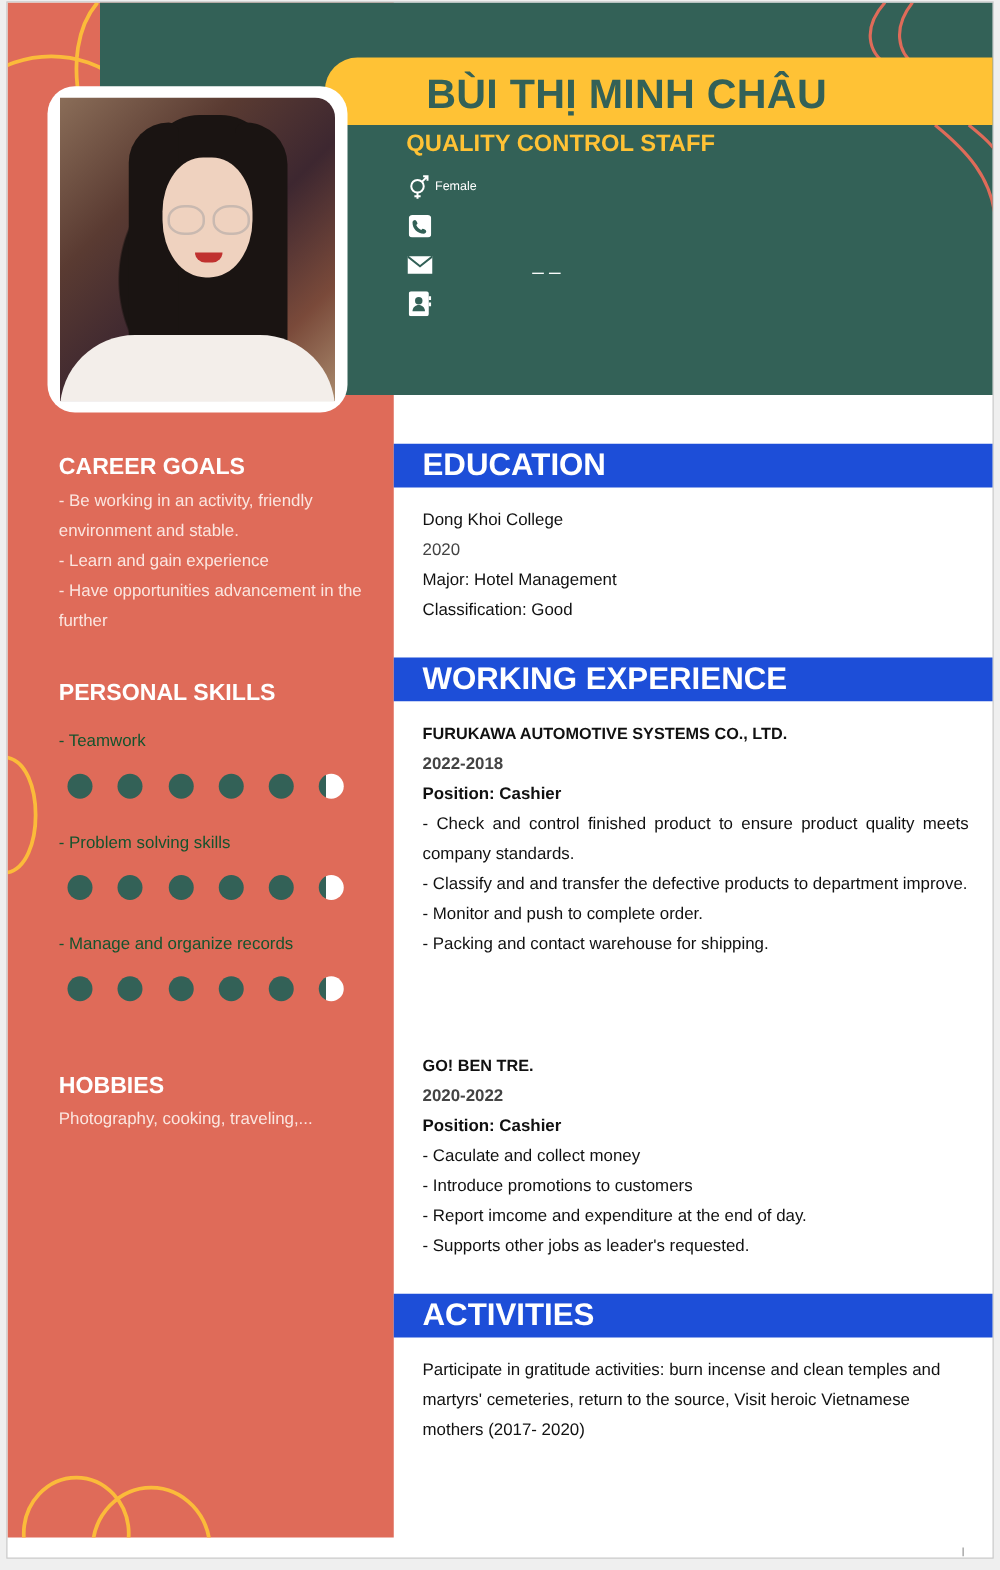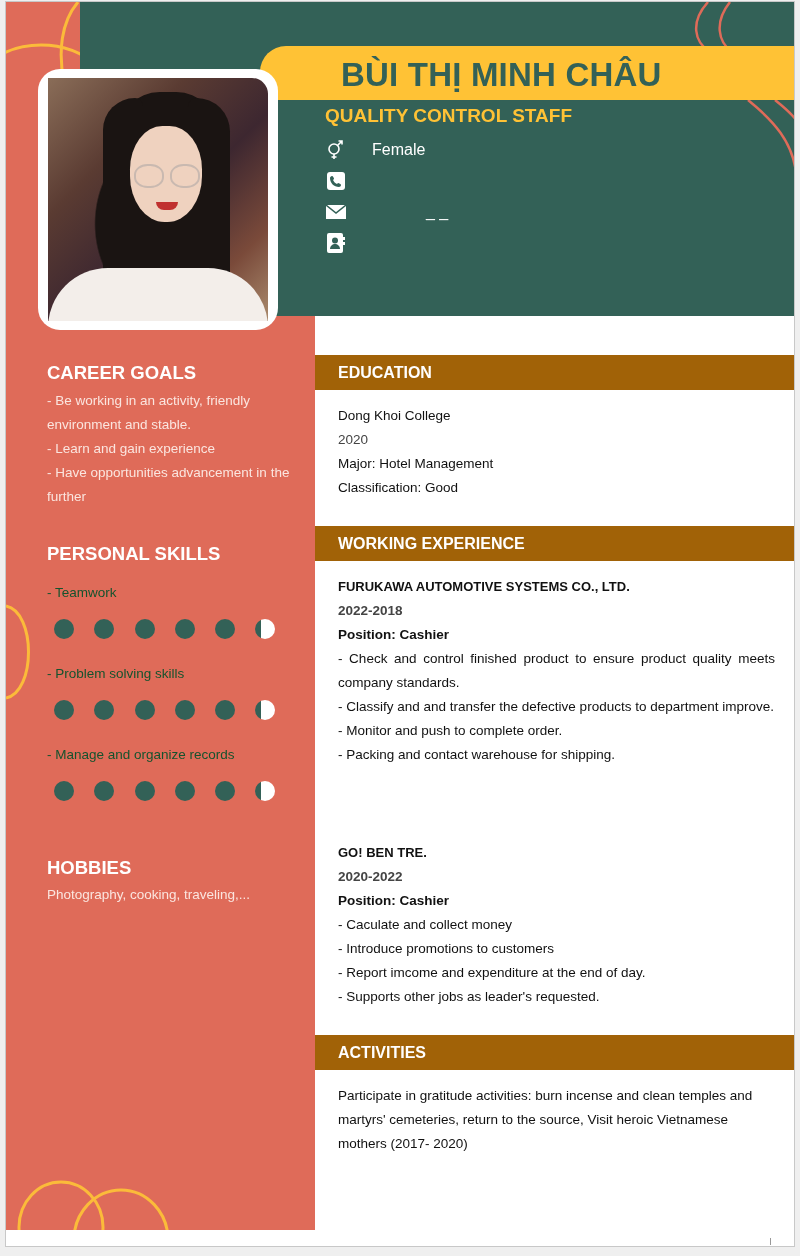--- a/index.html
+++ b/index.html
@@ -26,21 +26,21 @@
       position: absolute; left: 315px; top: 54px; font-size: 33px; font-weight: bold;
       color: #336157; letter-spacing: 0.2px; white-space: nowrap; margin-left: 20px;
     }
     .job-title {
       position: absolute; left: 319px; top: 103px; font-size: 19px; font-weight: bold;
       color: #ffc235; white-space: nowrap;
     }
     .contact-list { position: absolute; left: 320px; top: 132px; }
     .contact-row { position: relative; height: 31px; display: flex; align-items: center; }
     .contact-row .ic { width: 20px; height: 20px; display: inline-flex; align-items: center; justify-content: center; color: #fff; }
-    .contact-row .tx { margin-left: 26px; color: #fff; font-size: 16px; white-space: nowrap; }
+    .contact-row .tx { margin-left: 2px; color: #fff; font-size: 10px; white-space: nowrap; }
 
     .photo-frame {
       position: absolute; left: 32px; top: 67px; width: 240px; height: 261px;
       background: #fff; border-radius: 22px;
     }
     .photo {
       position: absolute; left: 10px; top: 9px; width: 220px; height: 243px;
       border-radius: 0 16px 0 0; overflow: hidden;
       background: radial-gradient(ellipse at 50% 40%, #e9c7b4 0 18%, transparent 19%),
                   radial-gradient(ellipse at 50% 60%, #1a1412 0 40%, transparent 41%),
@@ -63,22 +63,22 @@
     .left-section { position: absolute; left: 41px; width: 250px; }
     .left-h { color: #fff; font-size: 18.5px; font-weight: bold; }
     .left-text { color: #fbe5df; font-size: 13.5px; line-height: 24px; }
     .skill { position: absolute; left: 41px; }
     .skill-label { color: #14532d; font-size: 13.5px; }
     .dots { position: absolute; display: flex; gap: 0; }
     .dot { width: 20px; height: 20px; border-radius: 50%; background: #336157; margin-right: 20.3px; }
     .dot.half { background: linear-gradient(90deg, #336157 0 30%, #fff 30% 100%); }
 
     .section-bar {
-      position: absolute; left: 309px; width: 481px; height: 35px; background: #a16207;
-      color: #fff; font-size: 16px; font-weight: bold; padding-left: 23px; line-height: 35px;
+      position: absolute; left: 309px; width: 481px; height: 35px; background: #1d4ed8;
+      color: #fff; font-size: 25px; font-weight: bold; padding-left: 23px; line-height: 35px;
     }
     .right-block { position: absolute; left: 332px; width: 437px; color: #111; font-size: 13.5px; line-height: 24px; }
     .muted { color: #444; }
     .bold { font-weight: bold; }
     .just { text-align: justify; }
     .cursor-mark { position: absolute; left: 764px; top: 1236px; width: 1px; height: 7px; background: #999; }
   </style>
 </head>
 <body>
 

